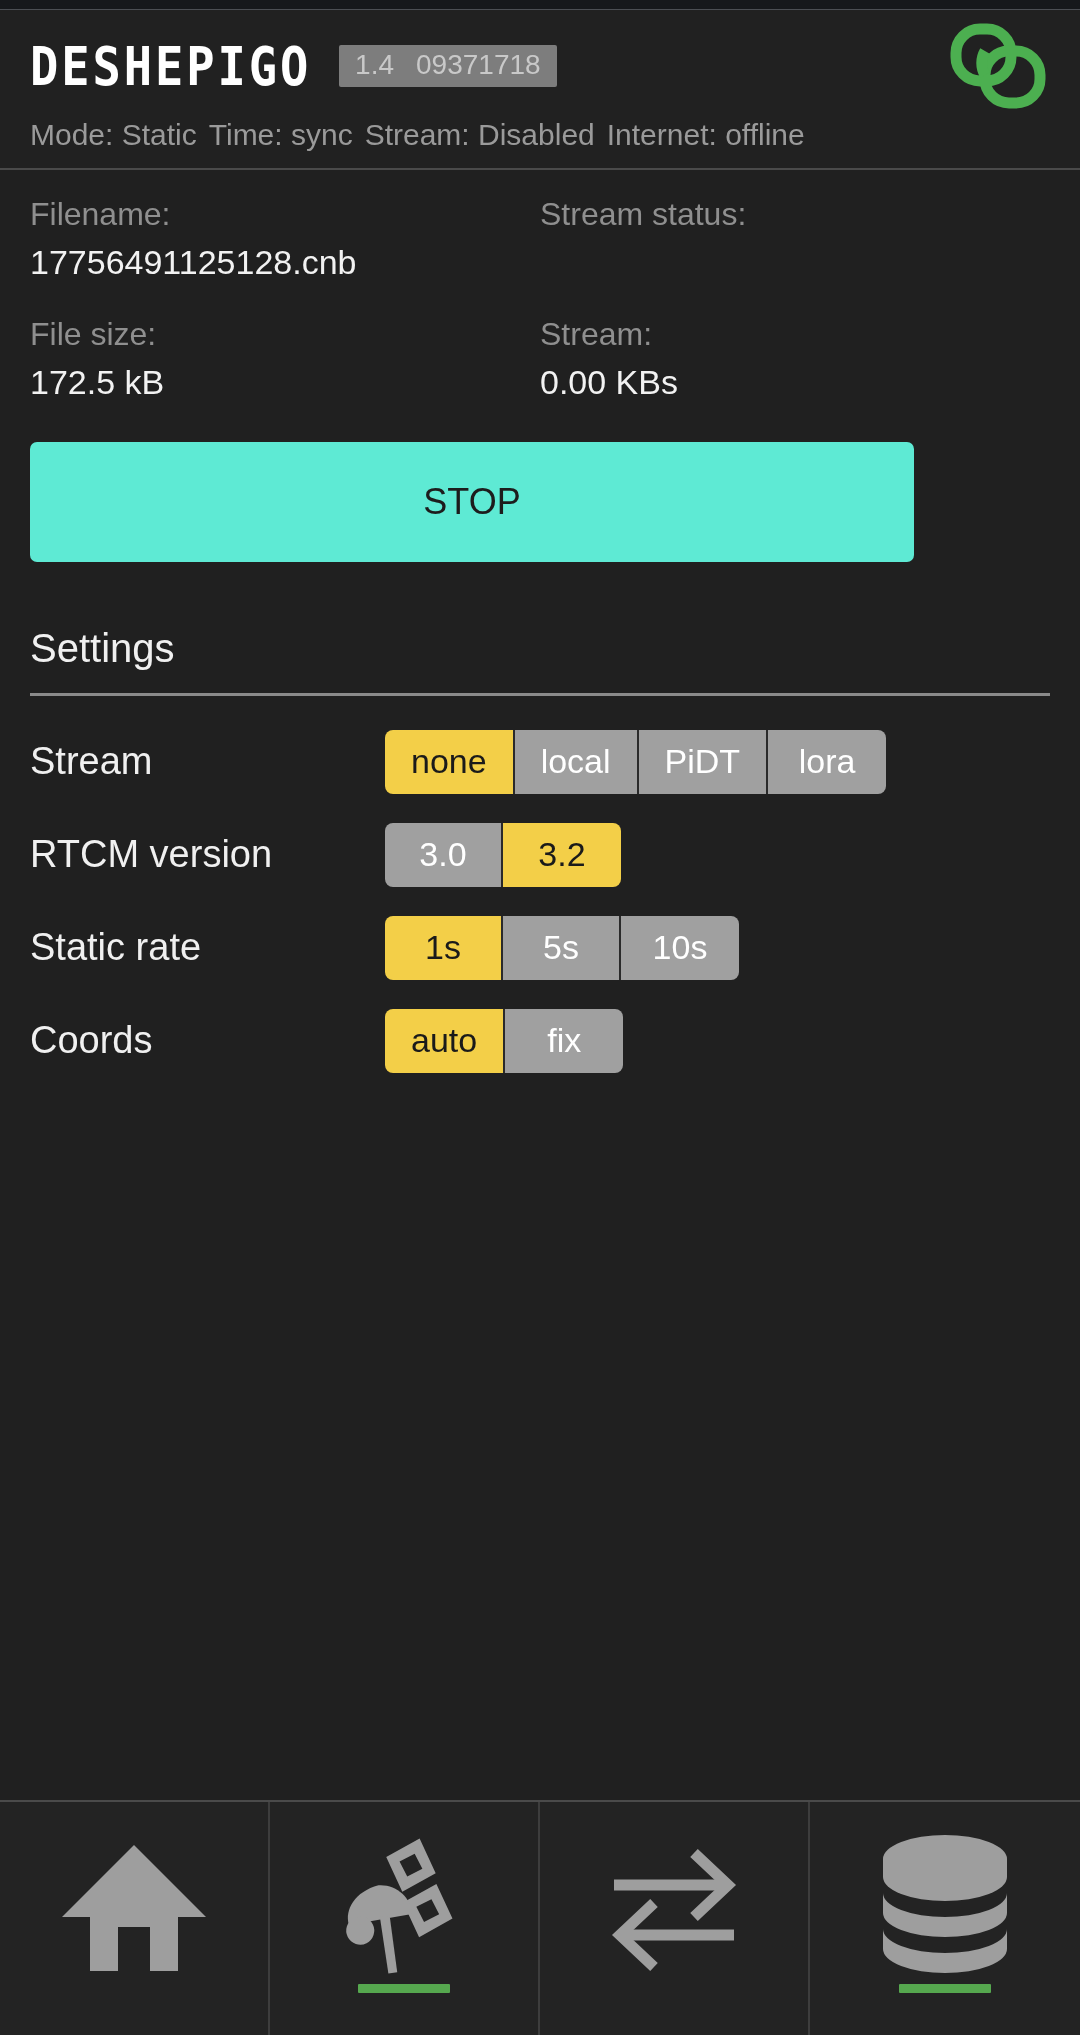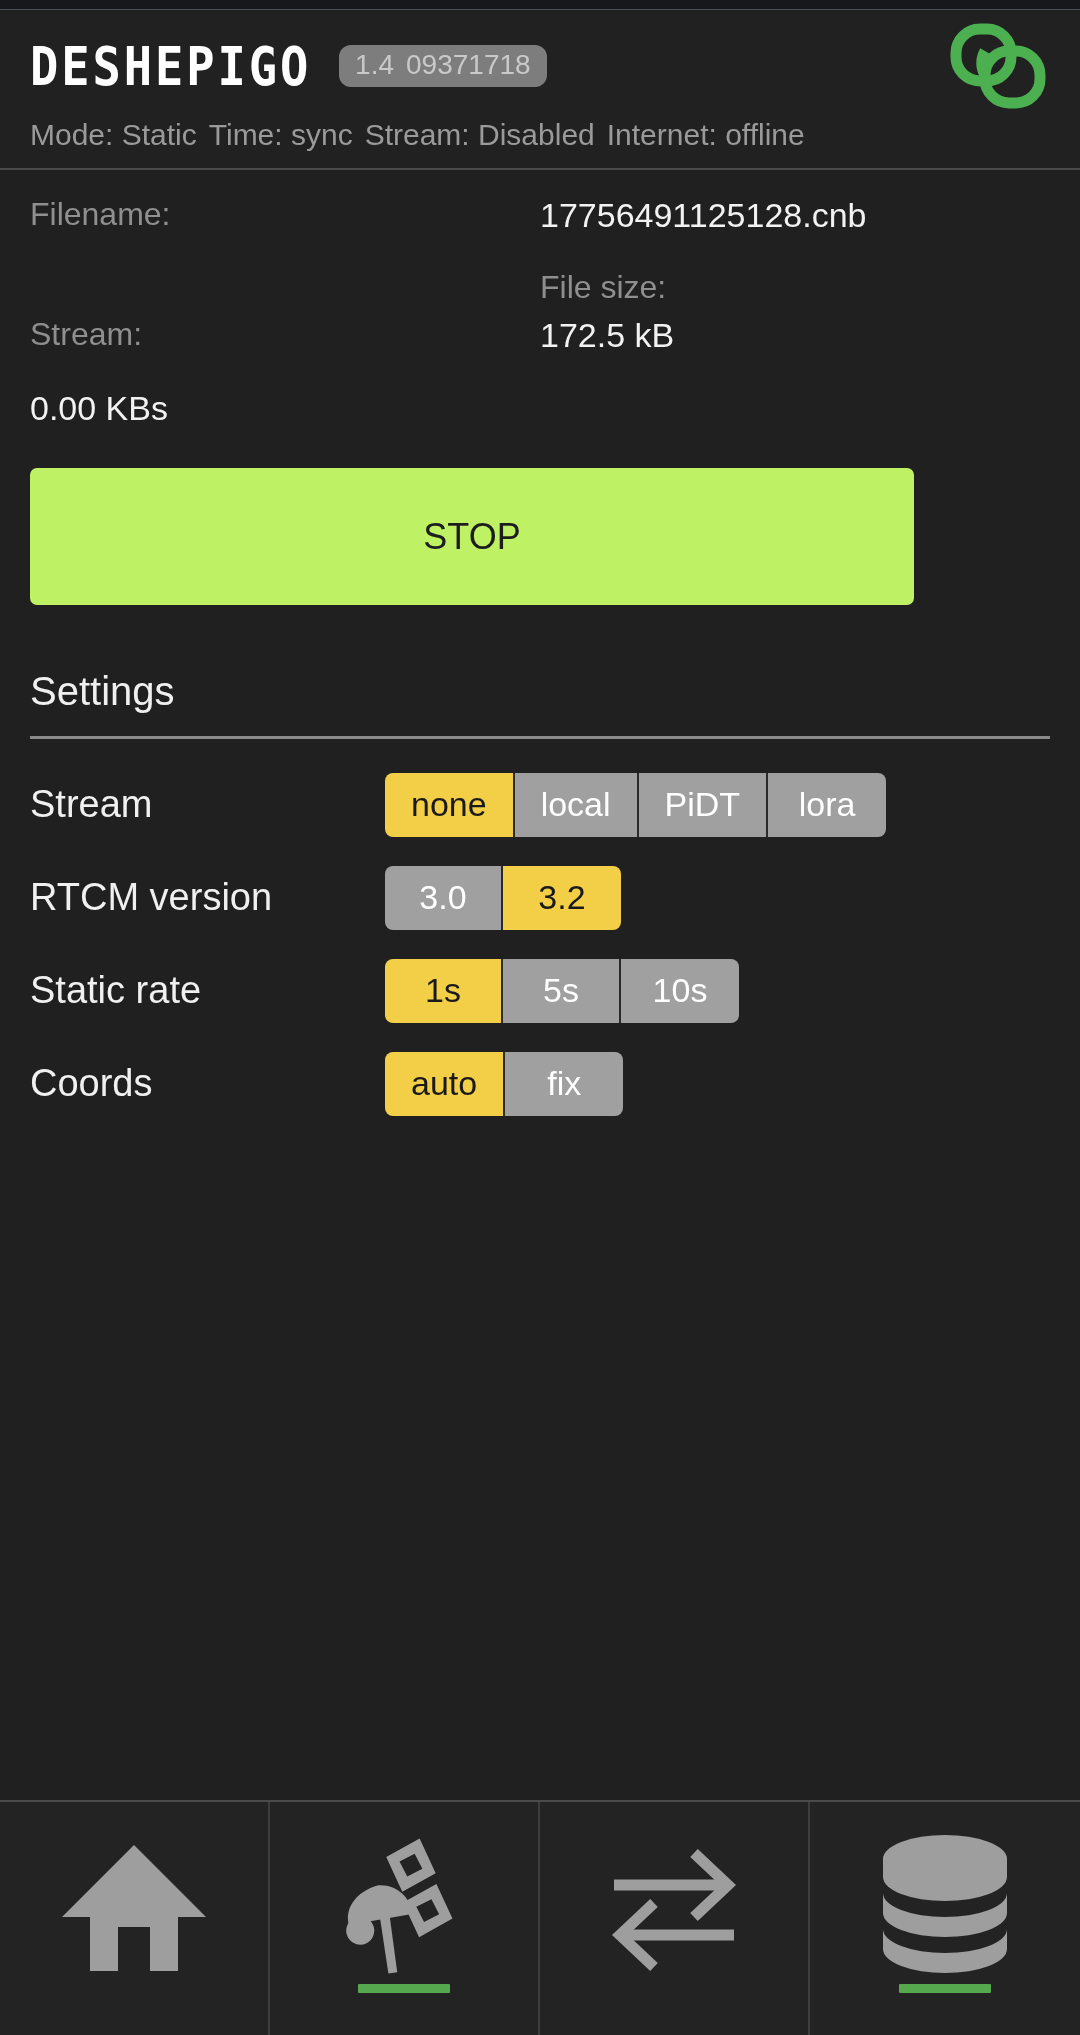--- a/index.html
+++ b/index.html
@@ -41,25 +41,25 @@
     font-weight:bold;
     letter-spacing:3px;
     color:#ffffff;
     transform:scaleY(1.12) scaleX(0.98);
     transform-origin:left center;
     white-space:nowrap;
   }
   .version-badge {
     margin-left:22px;
     background:#7d7d7d;
-    border-radius:12px;
+    border-radius:2px;
     color:#c9c9c9;
     font-size:28px;
     padding:6px 16px 8px 16px;
-    display:flex; gap:12px;
+    display:flex; gap:22px;
     align-items:center;
     line-height:1;
     white-space:nowrap;
   }
   .logo-mark {
     margin-left:auto;
     width:104px; height:90px;
     display:flex; align-items:center; justify-content:center;
   }
   .status-line {
@@ -89,23 +89,23 @@
   .info-value {
     color:#f2f2f2;
     font-size:34px;
     padding-bottom:34px;
     min-height:22px;
   }
 
   .stop-button {
     display:block;
     width:884px;
-    height:137px;
+    height:120px;
     margin-top:6px;
-    background:#bef264;
+    background:#5eead4;
     border:none;
     border-radius:7px;
     color:#1d1d1d;
     font-size:36px;
     font-family:"Liberation Sans", sans-serif;
     cursor:pointer;
   }
 
   .settings-title {
     margin-top:64px;
@@ -224,20 +224,21 @@
       <span>Time: sync</span>
       <span>Stream: Disabled</span>
       <span>Internet: offline</span>
     </div>
   </div>
 
   <div class="content">
 
     <div class="info-grid">
       <div class="info-label">Filename:</div>
+      <div class="info-label">Stream status:</div>
       <div class="info-value">17756491125128.cnb</div>
       <div class="info-value"></div>
       <div class="info-label">File size:</div>
       <div class="info-label">Stream:</div>
       <div class="info-value">172.5 kB</div>
       <div class="info-value">0.00 KBs</div>
     </div>
 
     <button class="stop-button">STOP</button>
 

